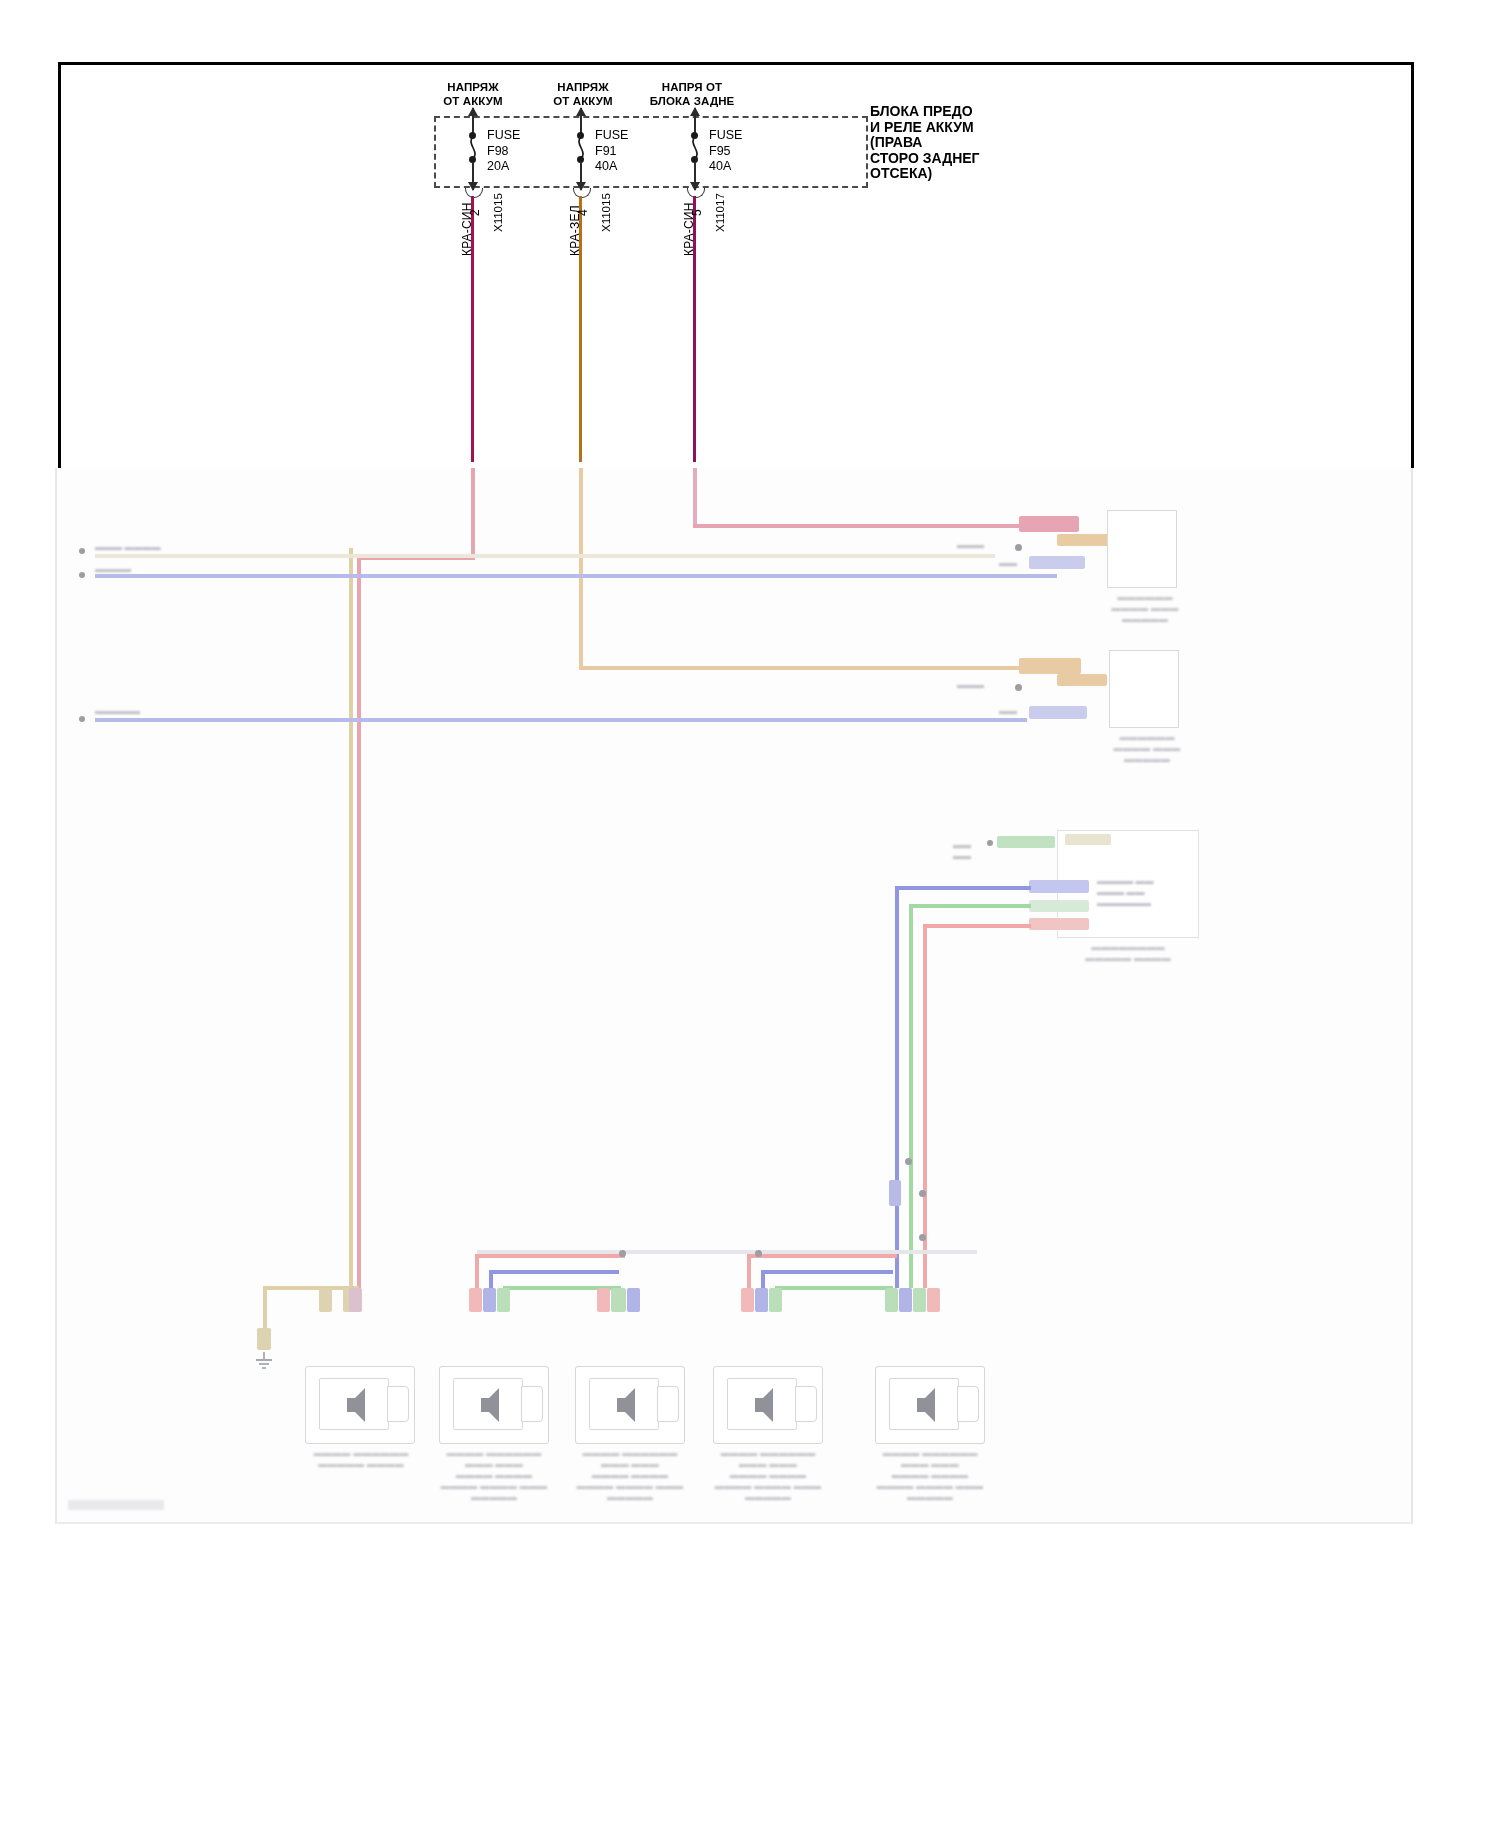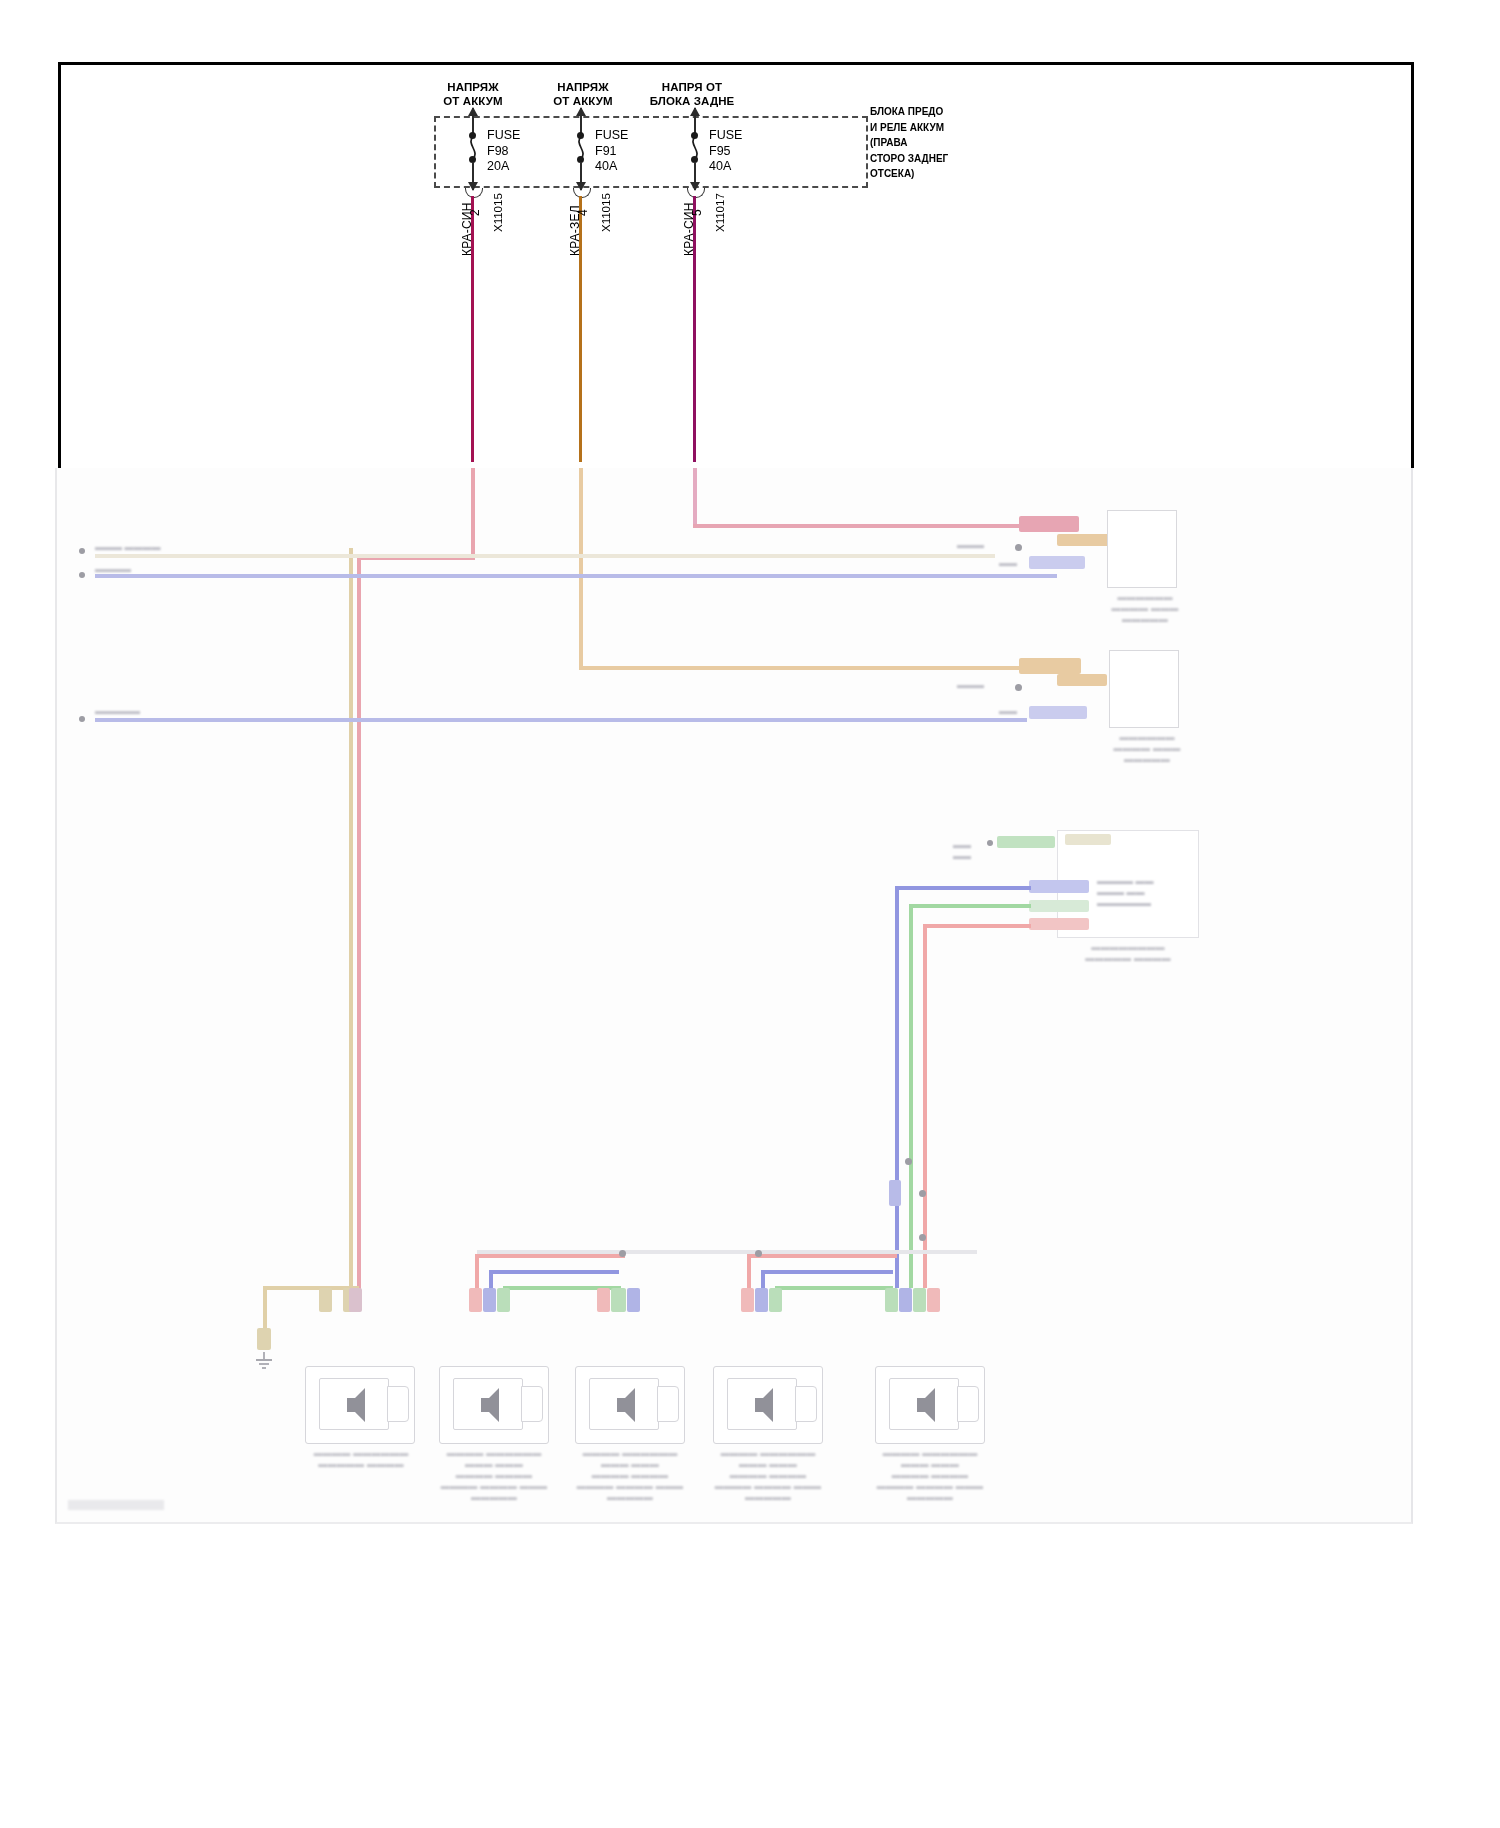--- a/index.html
+++ b/index.html
@@ -123,21 +123,21 @@
     font-size: 12.5px;
     font-weight: normal;
     line-height: 15.5px;
     color: #000;
     white-space: pre-line;
   }
 
   
   .block-desc {
     position: absolute;
-    font-size: 10px;
+    font-size: 14px;
     font-weight: bold;
     line-height: 15.5px;
     color: #000;
     white-space: pre-line;
   }
 
   
   .wire-v {
     position: absolute;
     width: 3px;

